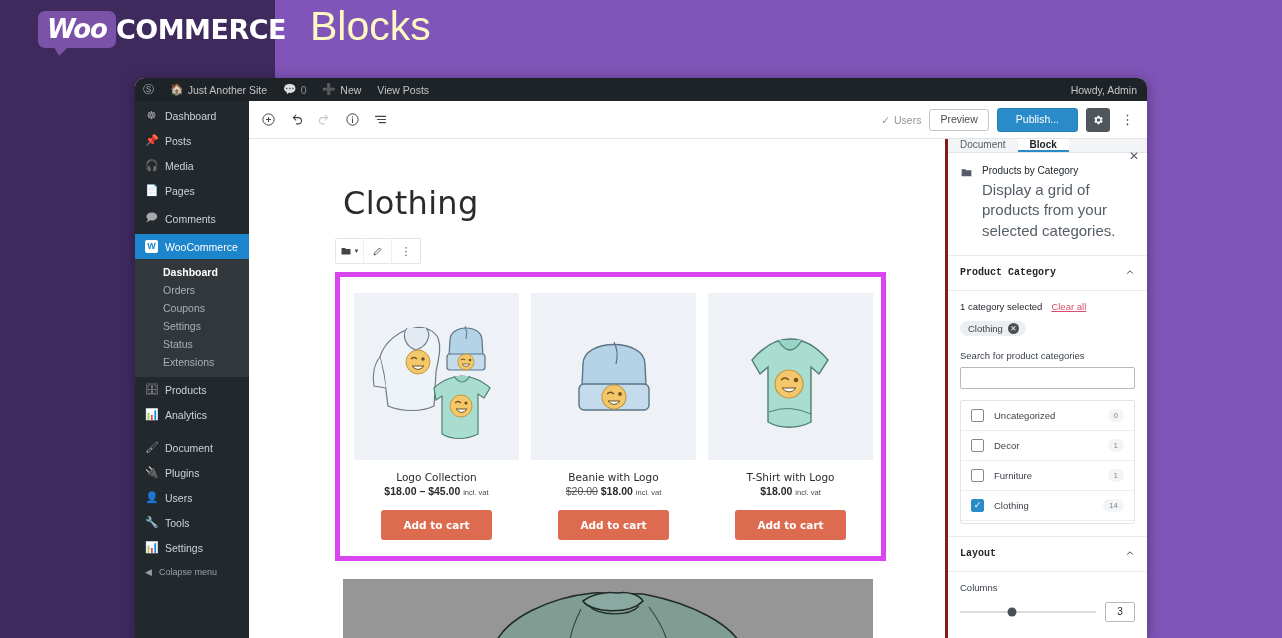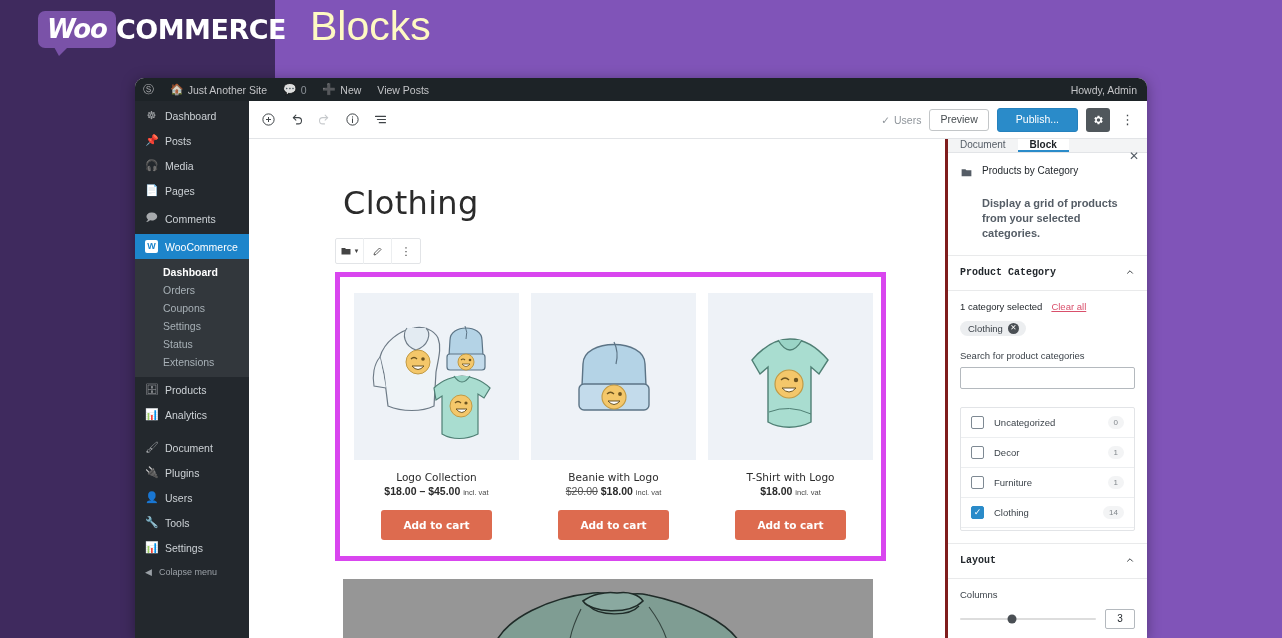--- a/index.html
+++ b/index.html
@@ -233,21 +233,21 @@
   .insp-close {
     position: absolute; right: 8px; top: 0; height: 33px;
     display: flex; align-items: center; color: #555d66; font-size: 12px;
   }
   .insp-blockinfo {
     display: flex; gap: 9px; padding: 12px 12px 14px 12px;
     border-bottom: 1px solid #e9eaeb;
   }
   .bi-icon { color: #555d66; font-size: 13px; line-height: 1; margin-top: 1px; }
   .bi-title { font-size: 10px; color: #23282d; }
-  .bi-desc { font-size: 11px; color: #555d66; margin-top: 20px; line-height: 1.35; font-weight: bold; }
+  .bi-desc { font-size: 15px; color: #555d66; margin-top: 4px; line-height: 1.35; }
 
   .panel-head {
     display: flex; align-items: center; justify-content: space-between;
     padding: 11px 12px; border-bottom: 1px solid #e9eaeb;
   }
   .panel-title { font-size: 10px; font-weight: bold; color: #23282d; font-family: Liberation Mono, monospace; }
   .chev { color: #3f4448; font-size: 9px; line-height: 1; }
 
   .panel-body { padding: 10px 12px 12px 12px; }
   .selrow { display: flex; align-items: baseline; gap: 9px; }
@@ -265,21 +265,21 @@
     display: flex; align-items: center; justify-content: center; line-height: 1;
   }
   .search-label { font-size: 9.5px; color: #3c434a; margin-top: 14px; }
   .search-input {
     margin-top: 6px; width: 100%; height: 22px;
     border: 1px solid #b4b9be; border-radius: 2px; background: #fff;
     font-size: 10px; padding: 0 6px; color: #23282d;
     font-family: "Liberation Sans", sans-serif;
   }
   .catlist {
-    margin-top: 18px; border: 1px solid #e2e4e7; border-radius: 2px;
+    margin-top: 11px; border: 1px solid #e2e4e7; border-radius: 2px;
     max-height: 124px; overflow: hidden; background: #fff;
   }
   .catrow {
     display: flex; align-items: center; gap: 10px;
     padding: 8px 10px; border-bottom: 1px solid #eceef0;
   }
   .cb {
     width: 13px; height: 13px; border: 1px solid #7e8993;
     border-radius: 2px; background: #fff; flex: none;
   }

